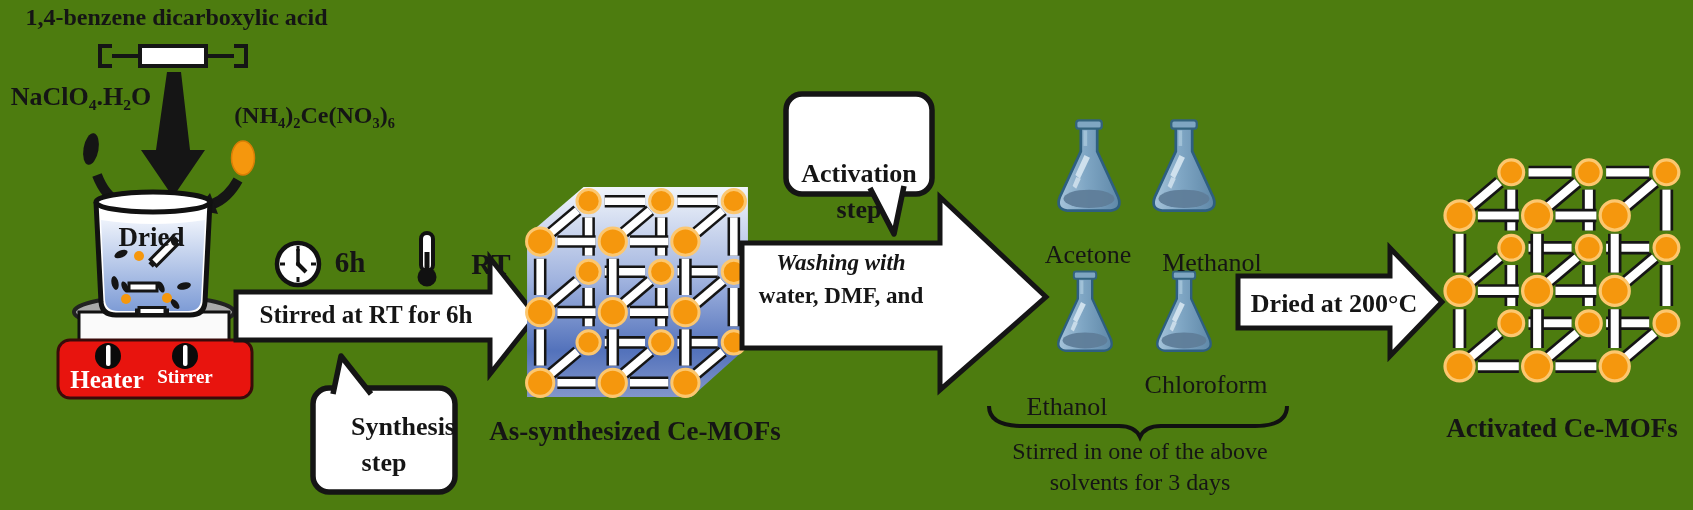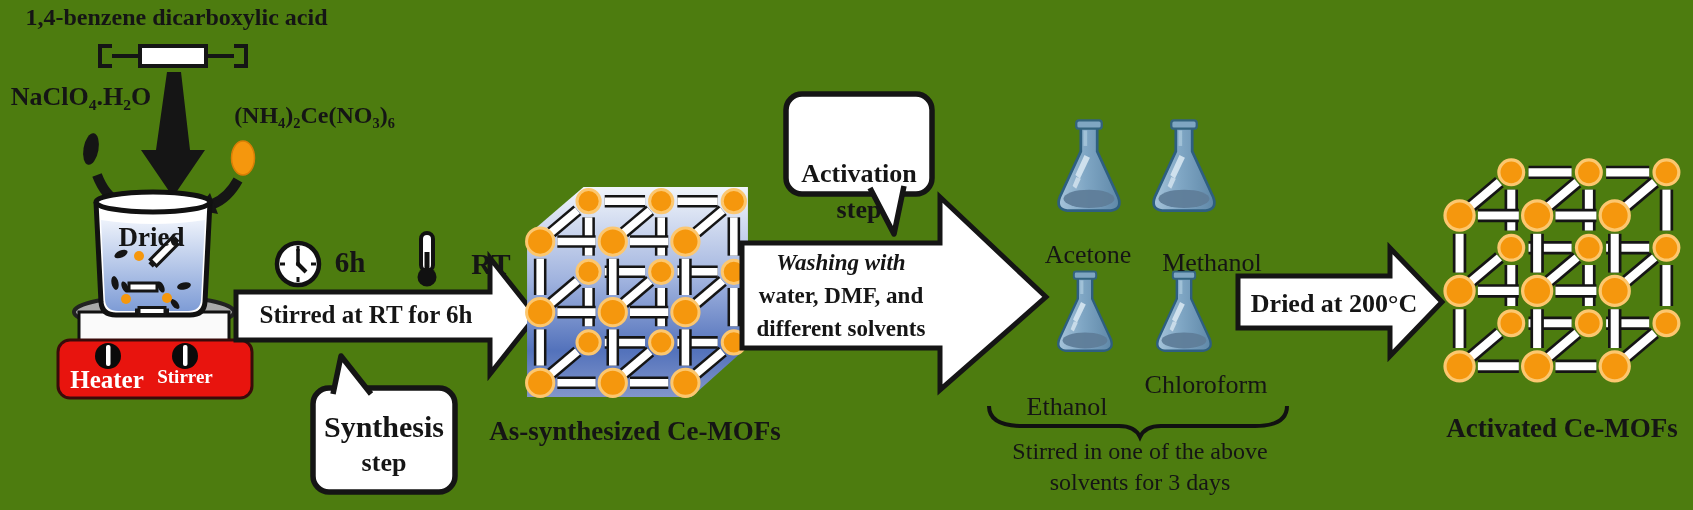--- a/index.html
+++ b/index.html
@@ -135,21 +135,21 @@
   <svg style="left:232px;top:250px" width="312" height="130" viewBox="0 0 312 130">
     <polygon points="4,42 258,42 258,8 304,66 258,124 258,90 4,90" fill="#ffffff" stroke="#151515" stroke-width="5"></polygon>
   </svg>
   <div class="txt bold" style="left:240px;top:301px;width:252px;font-size:25px">Stirred at RT for 6h</div>
 
   <svg style="left:305px;top:350px" width="160" height="150" viewBox="0 0 160 150">
     <rect x="8" y="38" width="142" height="104" rx="16" fill="#ffffff" stroke="#151515" stroke-width="5.5"></rect>
     <path d="M28 44 L36 6 L66 44" fill="#ffffff" stroke="#151515" stroke-width="5.5" stroke-linejoin="round"></path>
   </svg>
   <div class="abs" style="left:313px;top:409px;width:142px;">
-    <div class="txt bold" style="position:static;font-size:30px;line-height:36px;">Synthesis</div>
+    <div class="txt bold" style="position:static;font-size:26px;line-height:36px;text-align:right;">Synthesis</div>
     <div class="txt bold" style="position:static;font-size:26px;line-height:36px;">step</div>
   </div>
 
   <svg id="mof-as" style="left:520px;top:184px" width="234" height="220" viewBox="0 0 232 218">
       <polygon points="7,51 63,3 226,3 226,161 170,211 7,211" fill="url(#panelGrad)"></polygon>
       <line x1="84" y1="17" x2="124" y2="17" stroke="#151515" stroke-width="12.5"></line>
       <line x1="84" y1="17" x2="124" y2="17" stroke="#ffffff" stroke-width="7.5"></line>
       <line x1="156" y1="17" x2="196" y2="17" stroke="#151515" stroke-width="12.5"></line>
       <line x1="156" y1="17" x2="196" y2="17" stroke="#ffffff" stroke-width="7.5"></line>
       <line x1="84" y1="87" x2="124" y2="87" stroke="#151515" stroke-width="12.5"></line>
@@ -243,21 +243,20 @@
     <div class="txt bold" style="position:static;font-size:26px;line-height:36px;">Activation</div>
     <div class="txt bold" style="position:static;font-size:26px;line-height:36px;">step</div>
   </div>
 
   <svg style="left:738px;top:192px" width="315" height="206" viewBox="0 0 315 206">
     <polygon points="4,51 202,51 202,5 308,105 202,198 202,156 4,156" fill="#ffffff" stroke="#151515" stroke-width="5"></polygon>
   </svg>
   <div class="abs" style="left:744px;top:246px;width:194px;">
     <div class="txt bold" style="position:static;font-size:23px;line-height:33px;font-style:italic;">Washing with</div>
     <div class="txt bold" style="position:static;font-size:23px;line-height:33px;">water, DMF, and</div>
-    <div class="txt bold" style="position:static;font-size:23px;line-height:33px;">different solvents</div>
   </div>
 
   <svg style="left:1048px;top:112px" width="82" height="118" viewBox="0 0 90 115">
       <use href="#flaskShape"></use>
     </svg>
   <svg style="left:1143px;top:112px" width="82" height="118" viewBox="0 0 90 115">
       <use href="#flaskShape"></use>
     </svg>
   <svg style="left:1049px;top:266px" width="72" height="100" viewBox="0 0 90 115">
       <use href="#flaskShape"></use>

